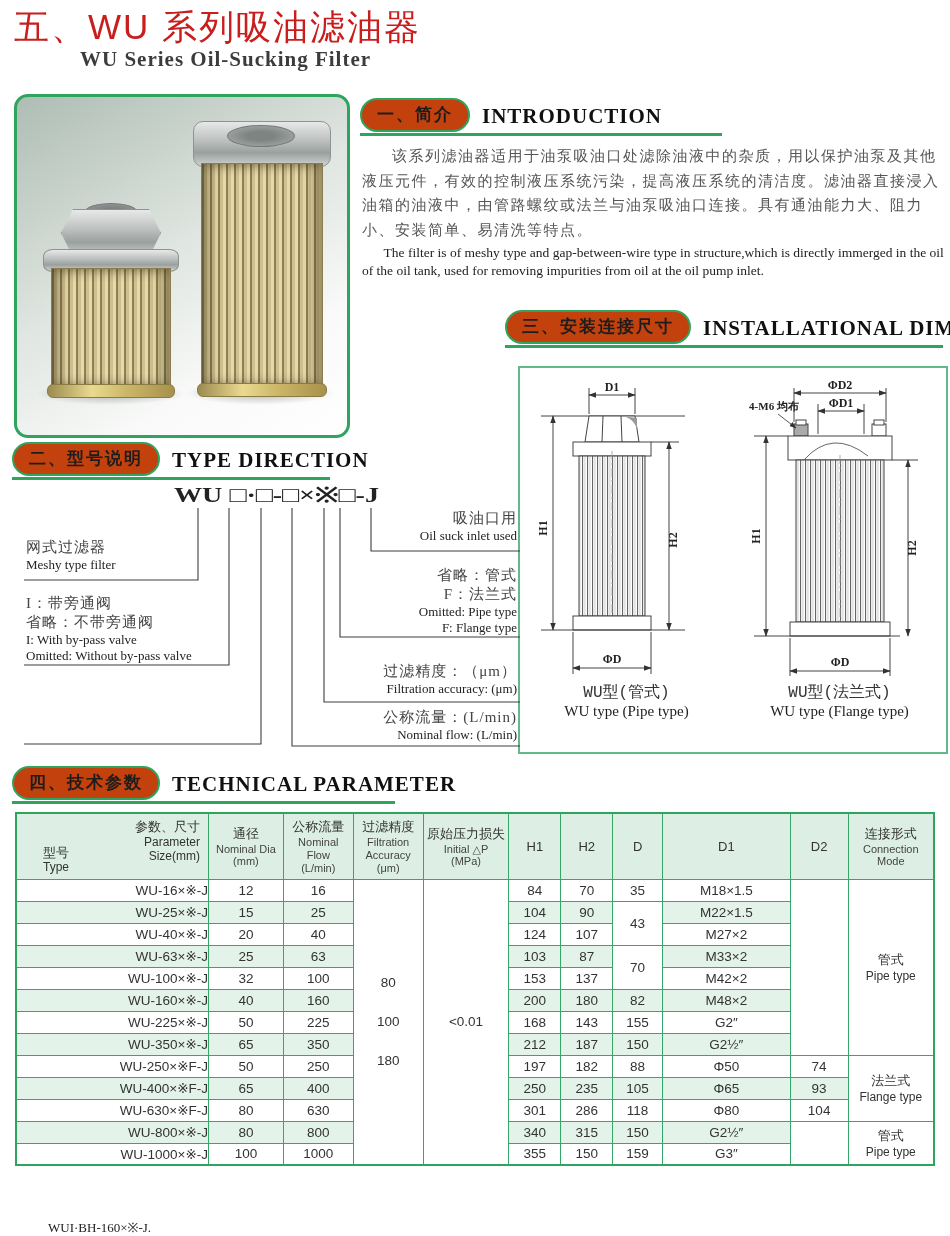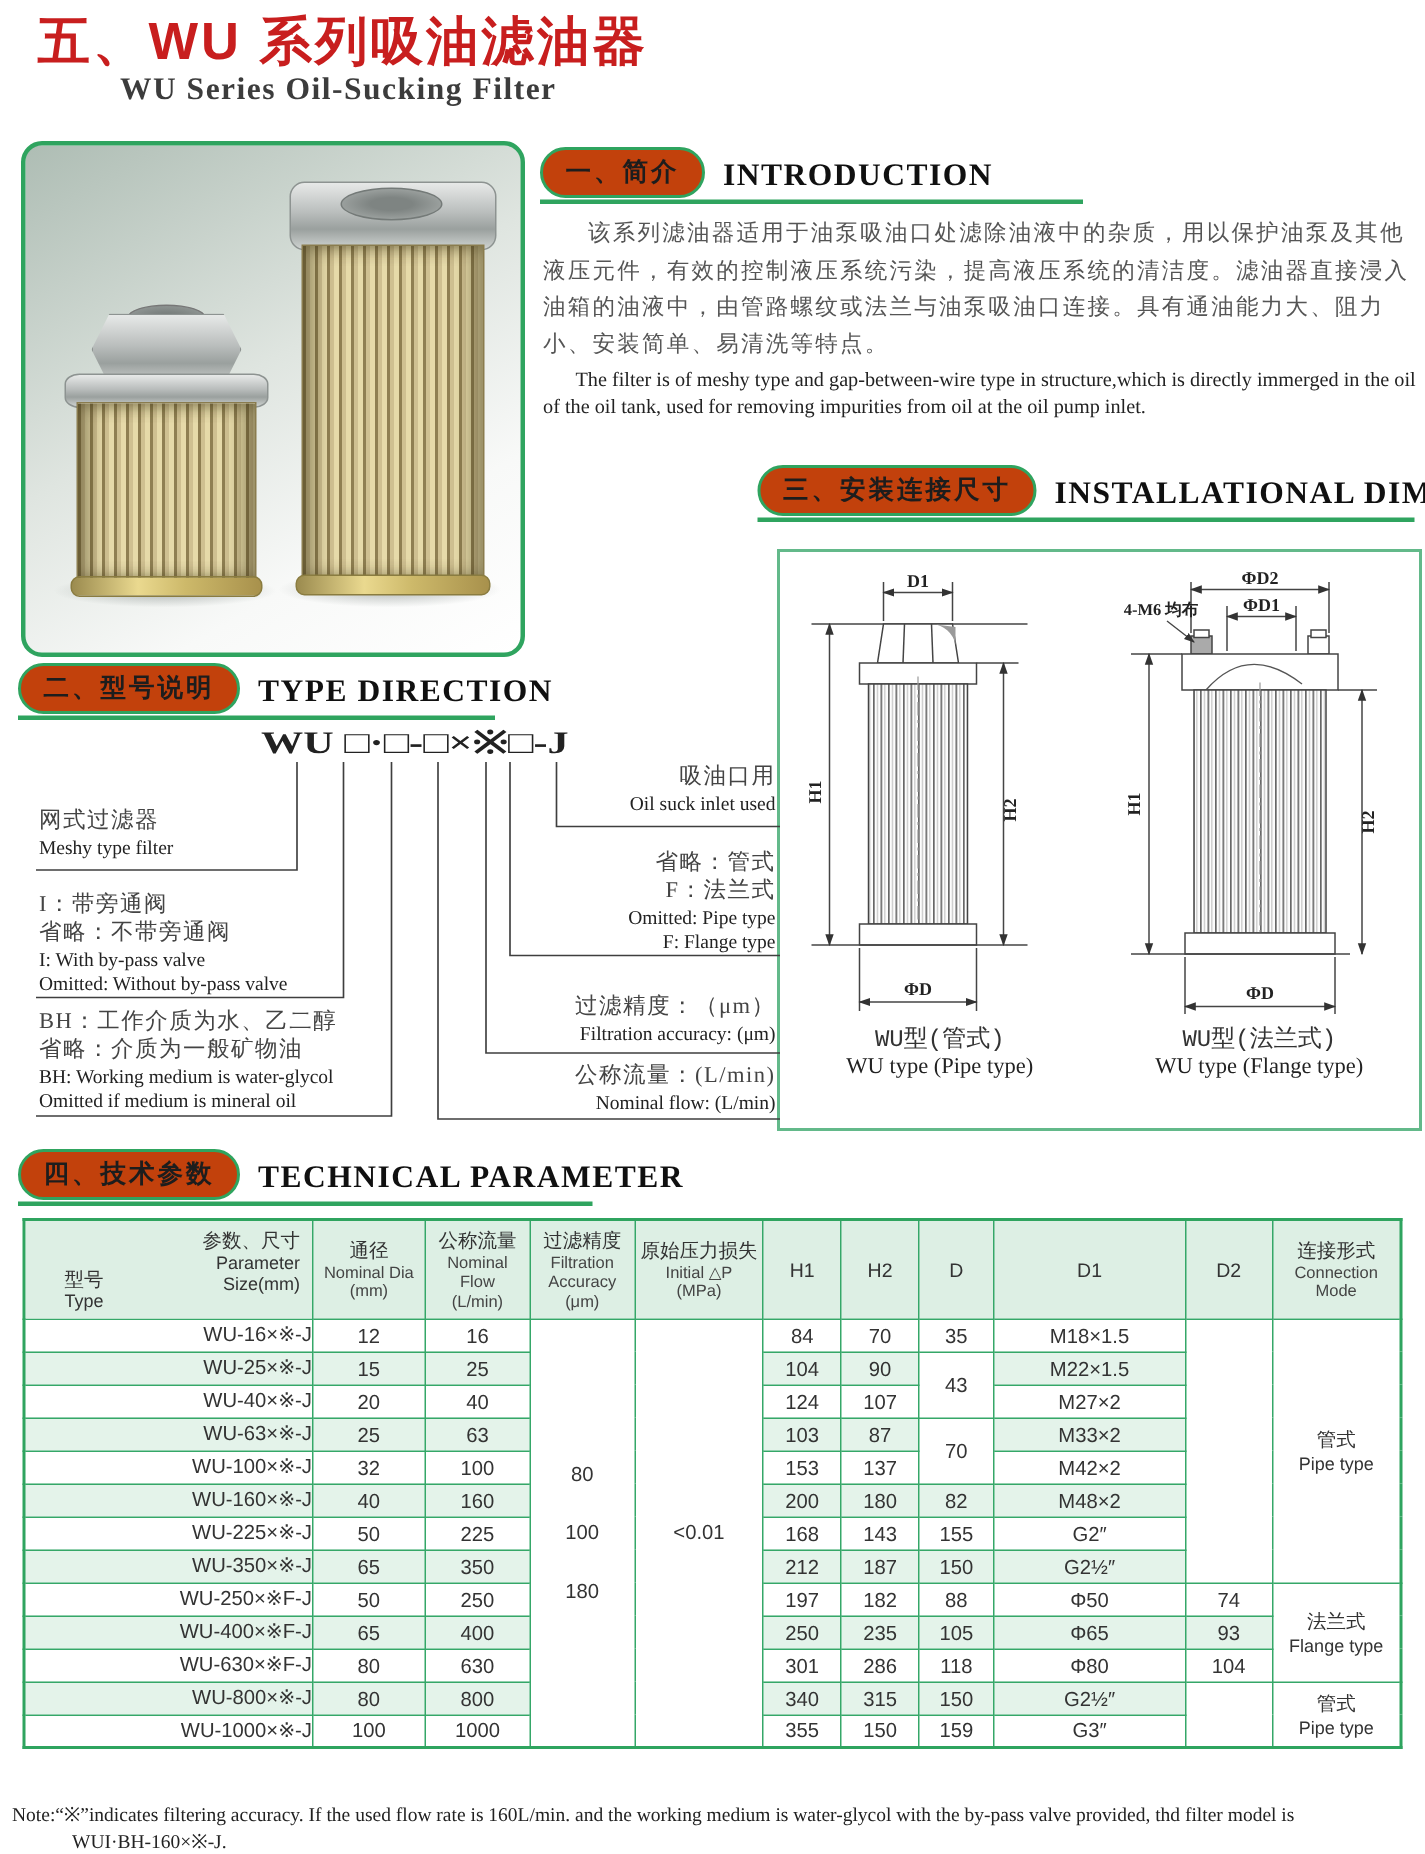--- a/index.html
+++ b/index.html
@@ -1,20 +1,20 @@
 <!DOCTYPE html>
 <html><head>
 <meta charset="utf-8">
 <style>
   html,body{margin:0;padding:0;background:#fff;}
   .page{position:relative;width:950px;height:1236px;background:#ffffff;overflow:hidden;
         font-family:"Liberation Serif","DejaVu Serif",serif;color:#222;}
 
   
-  .main-title{position:absolute;left:25px;top:4px;font-size:35px;font-weight:bold;color:#c81e1e;
+  .main-title{position:absolute;left:14px;top:4px;font-size:35px;font-weight:normal;color:#c81e1e;
               letter-spacing:2px;font-family:"Liberation Sans","DejaVu Sans",sans-serif;}
   .sub-title{position:absolute;left:80px;top:47px;font-size:21px;font-weight:bold;color:#3c3c3c;letter-spacing:1px;}
 
   
   .photo{position:absolute;left:14px;top:94px;width:330px;height:338px;border:3px solid #2fa45f;
          border-radius:14px;overflow:hidden;background:linear-gradient(150deg,#aebdb4 0%,#dfe5e0 45%,#f8f9f8 75%,#ffffff 100%);}
   .photo .shadow{position:absolute;background:radial-gradient(ellipse at center,rgba(90,100,95,.45),rgba(90,100,95,0) 70%);}
   .sh1{left:18px;top:286px;width:150px;height:22px;}
   .sh2{left:168px;top:284px;width:150px;height:24px;}
   .metal{background:linear-gradient(180deg,#e7e9e8 0%,#b9bdbc 45%,#9aa09e 70%,#cfd3d1 100%);border:1px solid #8d9391;}
@@ -239,26 +239,20 @@
     <div class="lab lab-l" style="top:56px;">
       <div class="zh">网式过滤器</div>
       <div class="en">Meshy type filter</div>
     </div>
     <div class="lab lab-l" style="top:112px;">
       <div class="zh">I：带旁通阀</div>
       <div class="zh">省略：不带旁通阀</div>
       <div class="en">I: With by-pass valve</div>
       <div class="en">Omitted: Without by-pass valve</div>
     </div>
-    <div class="lab lab-l" style="top:190px;">
-      <div class="zh">BH：工作介质为水、乙二醇</div>
-      <div class="zh">省略：介质为一般矿物油</div>
-      <div class="en">BH: Working medium is water-glycol</div>
-      <div class="en">Omitted if medium is mineral oil</div>
-    </div>
     <div class="lab lab-r" style="top:27px;">
       <div class="zh">吸油口用</div>
       <div class="en">Oil suck inlet used</div>
     </div>
     <div class="lab lab-r" style="top:84px;">
       <div class="zh">省略：管式</div>
       <div class="zh">F：法兰式</div>
       <div class="en">Omitted: Pipe type</div>
       <div class="en">F: Flange type</div>
     </div>
@@ -483,16 +477,15 @@
         <td class="num">100</td>
         <td class="num">1000</td>
         <td class="num">355</td>
         <td class="num">150</td>
         <td class="num">159</td>
         <td class="num">G3″</td>
       </tr>
     </tbody>
   </table>
 
-  <div class="note-en">Note:“※”indicates filtering accuracy. If the used flow rate is 160L/min. and the working medium is water-glycol with the by-pass valve provided, thd filter model is</div>
   <div class="note-en2">WUI·BH-160×※-J.</div>
 
 </div>
 
 </body></html>

